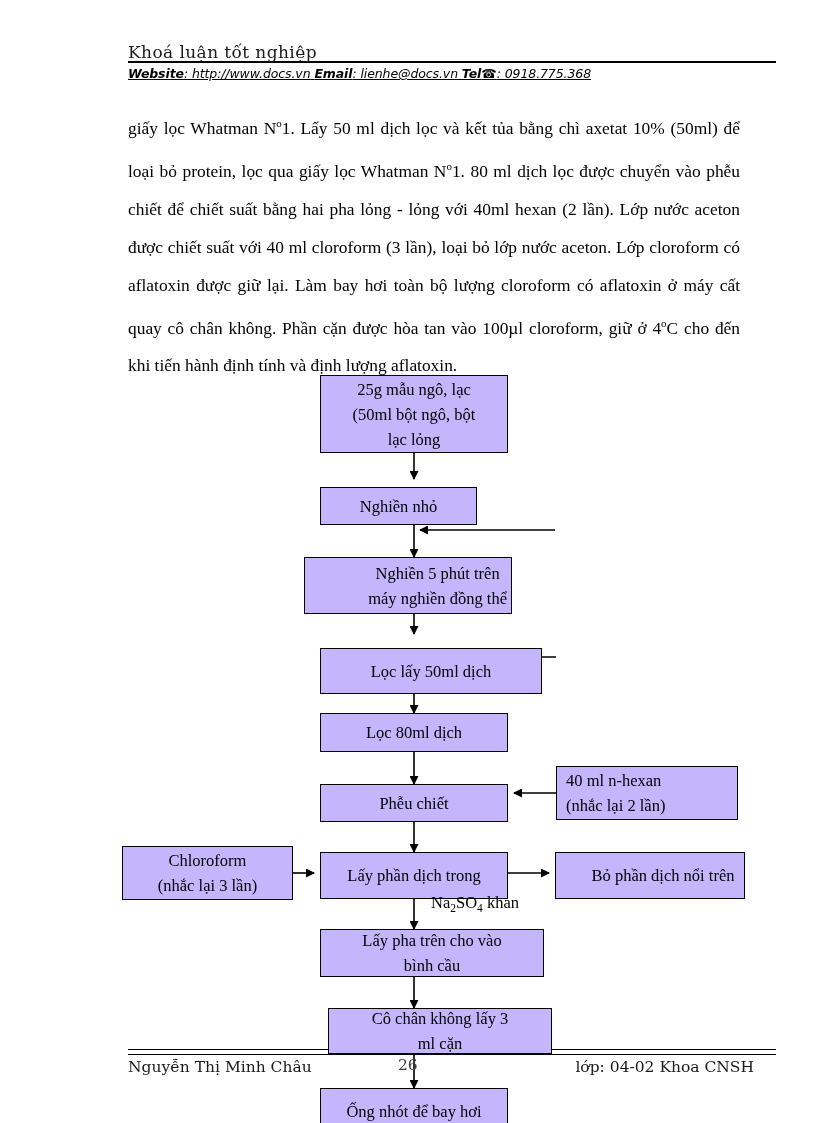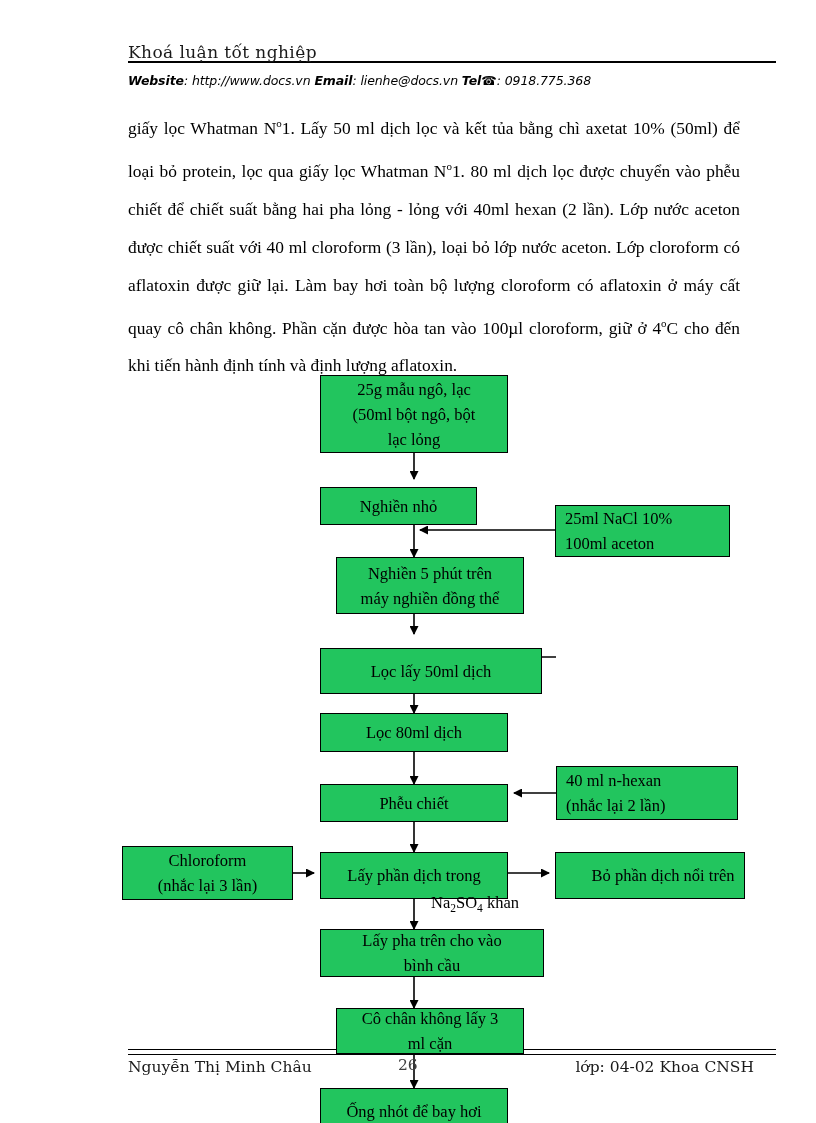--- a/index.html
+++ b/index.html
@@ -33,23 +33,24 @@
   }
   .header-rule {
     border-bottom: 2px solid #000;
     width: 648px;
     margin-top: -2px;
   }
   .header-contact {
     font-size: 12.5px;
     font-style: italic;
     font-family: "DejaVu Sans", "Liberation Sans", sans-serif;
-    margin-top: 10px;
+    margin-top: 3px;
     white-space: nowrap;
     letter-spacing: -0.1px;
+    text-decoration: underline;
   }
   .header-contact b {
     font-style: italic;
     font-weight: bold;
   }
 
   
   .body-text {
     position: absolute;
     left: 128px;
@@ -68,21 +69,21 @@
     position: absolute;
     left: 0;
     top: 0;
     width: 816px;
     height: 1123px;
   }
   .fbox {
     position: absolute;
     box-sizing: border-box;
     border: 1.6px solid #000;
-    background: #22c55e;
+    background: #c4b5fd;
     display: flex;
     align-items: center;
     justify-content: center;
     text-align: center;
     font-size: 16.5px;
     line-height: 25px;
     padding: 1px 4px;
     z-index: 3;
   }
   .fbox.left-align {
@@ -196,25 +197,22 @@
   </svg>
 
   <div class="fbox" style="left:320px; top:375px; width:188px; height:78px;">
     <span>25g mẫu ngô, lạc<br>(50ml bột ngô, bột<br>lạc lỏng</span>
   </div>
 
   <div class="fbox" style="left:320px; top:487px; width:157px; height:38px;">
     <span>Nghiền nhỏ</span>
   </div>
 
-  <div class="fbox left-align" style="left:555px; top:505px; width:175px; height:52px;">
-    <span>25ml NaCl 10%<br>100ml aceton</span>
-  </div>
-
-  <div class="fbox" style="left:336px; top:557px; width:188px; height:57px;">
+
+  <div class="fbox" style="left:304px; top:557px; width:208px; height:57px;justify-content:flex-end;">
     <span>Nghiền 5 phút trên<br>máy nghiền đồng thể</span>
   </div>
 
 
   <div class="fbox" style="left:320px; top:648px; width:222px; height:46px;">
     <span>Lọc lấy 50ml dịch</span>
   </div>
 
   <div class="fbox" style="left:320px; top:713px; width:188px; height:39px;">
     <span>Lọc 80ml dịch</span>
@@ -239,21 +237,21 @@
   <div class="fbox" style="left:555px; top:852px; width:190px; height:47px;padding-left:30px;">
     <span>Bỏ phần dịch nổi trên</span>
   </div>
 
   <div class="edge-label" style="left:431px; top:893px;">Na<sub>2</sub>SO<sub>4</sub> khan</div>
 
   <div class="fbox" style="left:320px; top:929px; width:224px; height:48px;">
     <span>Lấy pha trên cho vào<br>bình cầu</span>
   </div>
 
-  <div class="fbox" style="left:336px; top:1008px; width:188px; height:46px;">
+  <div class="fbox" style="left:328px; top:1008px; width:224px; height:46px;">
     <span>Cô chân không lấy 3<br>ml cặn</span>
   </div>
 
   <div class="fbox" style="left:320px; top:1088px; width:188px; height:46px;">
     <span>Ống nhót để bay hơi</span>
   </div>
 
 </div>
 
 <div class="footer-rule"></div>

